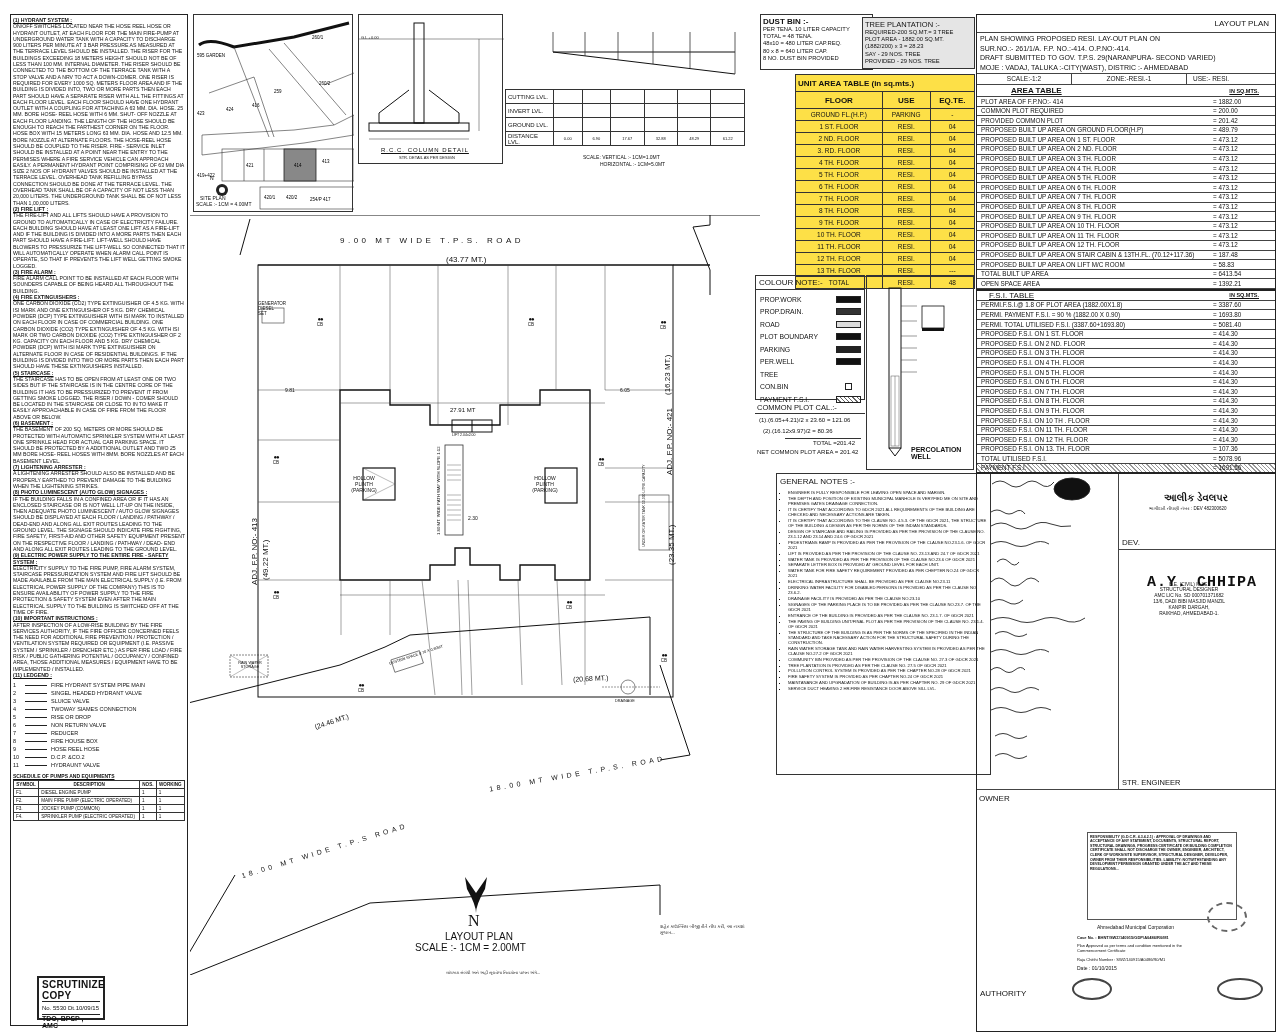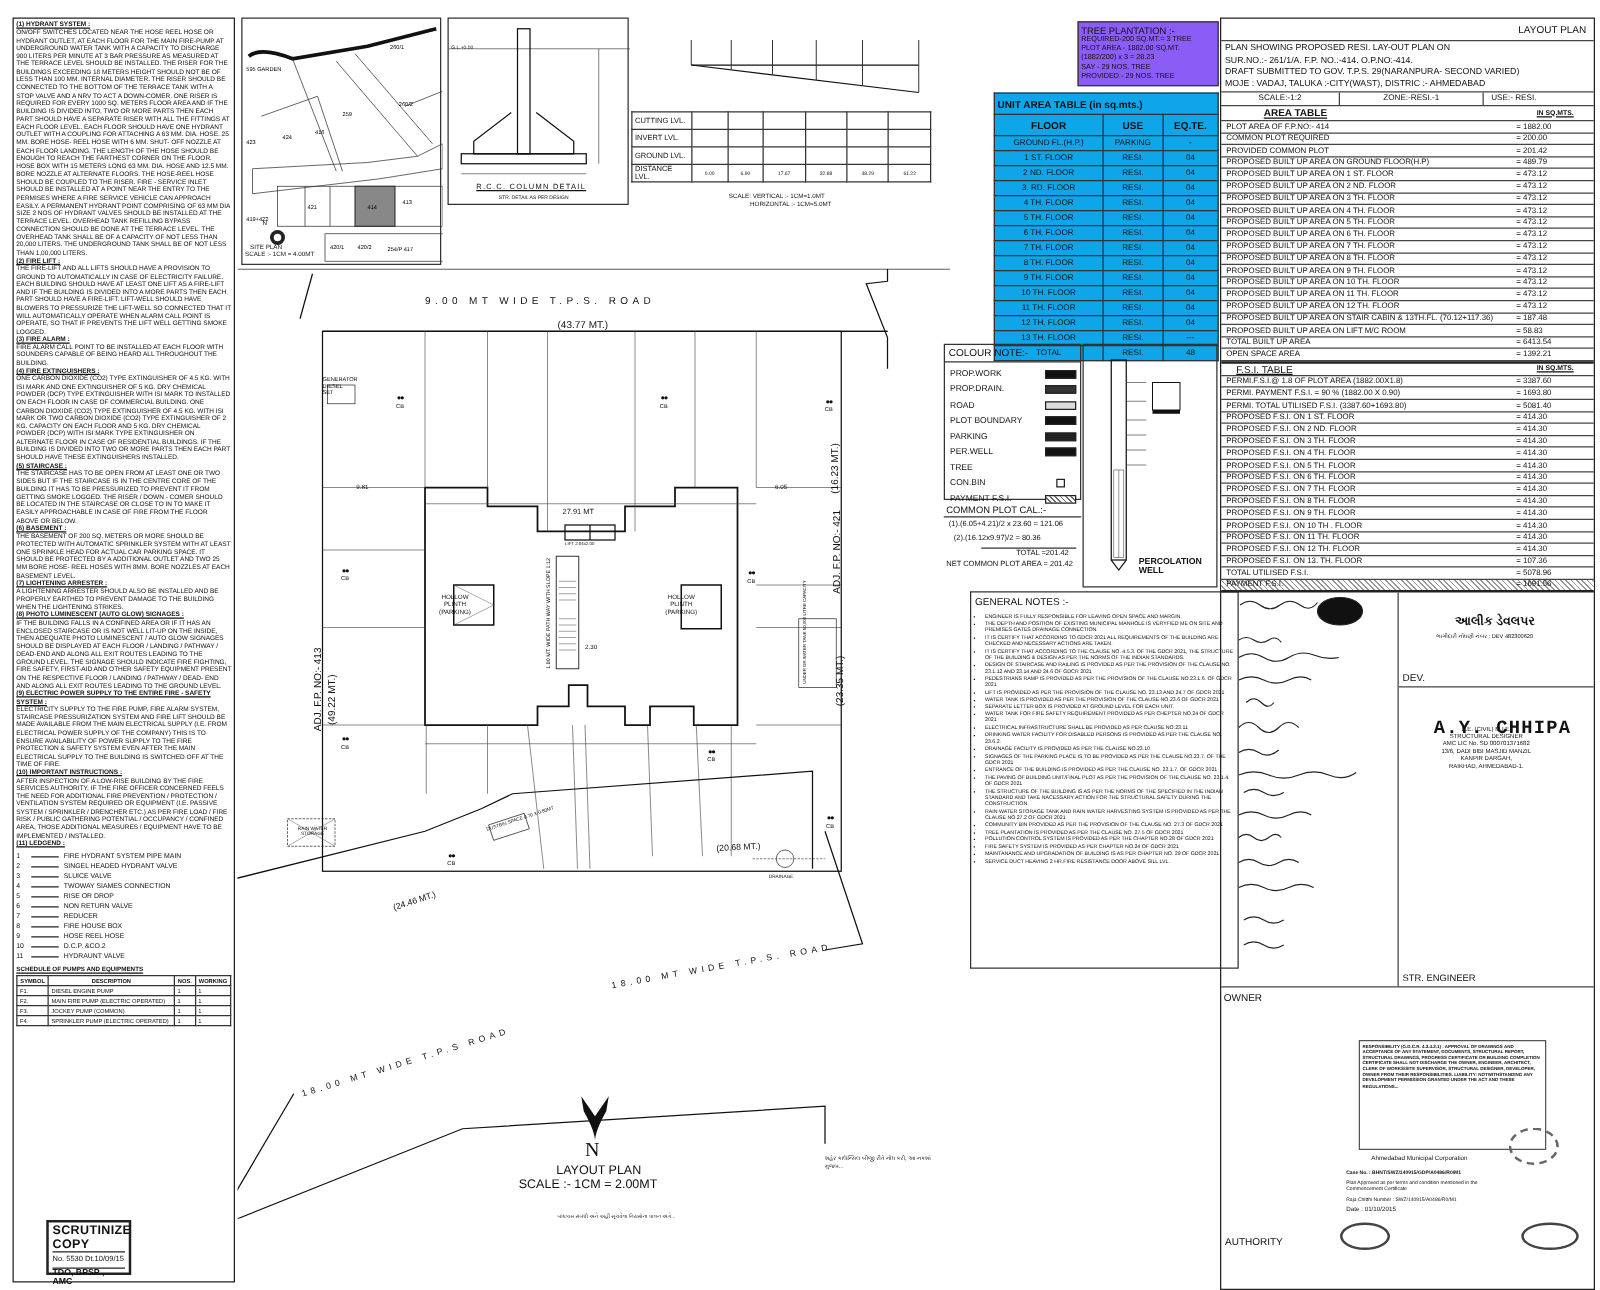--- a/index.html
+++ b/index.html
@@ -288,33 +288,43 @@
             <td style="font-size:4px;text-align:center">32.88</td>
             <td style="font-size:4px;text-align:center">48.29</td>
             <td style="font-size:4px;text-align:center">61.22</td>
           </tr>
         </tbody>
     </table>
     <div class="abs" style="left:78px;top:140px;font-size:5px">SCALE: VERTICAL :- 1CM=1.0MT</div>
     <div class="abs" style="left:95px;top:147px;font-size:5px">HORIZONTAL :- 1CM=5.0MT</div>
   </div>
 
-  <div id="tree" class="abs" style="background:#8b5cf6">
+  <div id="dustbin" class="abs">
+    <div class="b" style="font-size:8px">DUST BIN :-</div>
+    <div id="dust-lines">
+        <div style="font-size:5.8px;line-height:7.2px">PER TENA. 10 LITER CAPACITY</div>
+        <div style="font-size:5.8px;line-height:7.2px">TOTAL = 48 TENA.</div>
+        <div style="font-size:5.8px;line-height:7.2px">48x10 = 480 LITER CAP.REQ.</div>
+        <div style="font-size:5.8px;line-height:7.2px">80 x 8 = 640 LITER CAP.</div>
+        <div style="font-size:5.8px;line-height:7.2px">8 NO. DUST BIN PROVIDED</div>
+      </div>
+  </div>
+  <div id="tree" class="abs" style="background:#e5e5e5">
     <div style="font-size:7.5px">TREE PLANTATION :-</div>
     <div id="tree-lines">
         <div style="font-size:5.8px;line-height:7.2px">REQUIRED-200 SQ.MT.= 3 TREE</div>
         <div style="font-size:5.8px;line-height:7.2px">PLOT AREA - 1882.00 SQ.MT.</div>
         <div style="font-size:5.8px;line-height:7.2px">(1882/200) x 3 = 28.23</div>
         <div style="font-size:5.8px;line-height:7.2px">SAY - 29 NOS. TREE</div>
         <div style="font-size:5.8px;line-height:7.2px">PROVIDED - 29 NOS. TREE</div>
       </div>
   </div>
 
   <div id="unit-area" class="abs">
-    <table style="width:100%;background:#0ea5e9">
+    <table style="width:100%;background:#fde047">
       <tbody>
           <tr class="hdr">
             <td colspan="3" style="text-align:left">UNIT AREA TABLE (in sq.mts.)</td>
           </tr>
       <tr class="hdr">
         <td>FLOOR</td>
         <td>USE</td>
         <td>EQ.TE.</td>
       </tr>
       </tbody>

